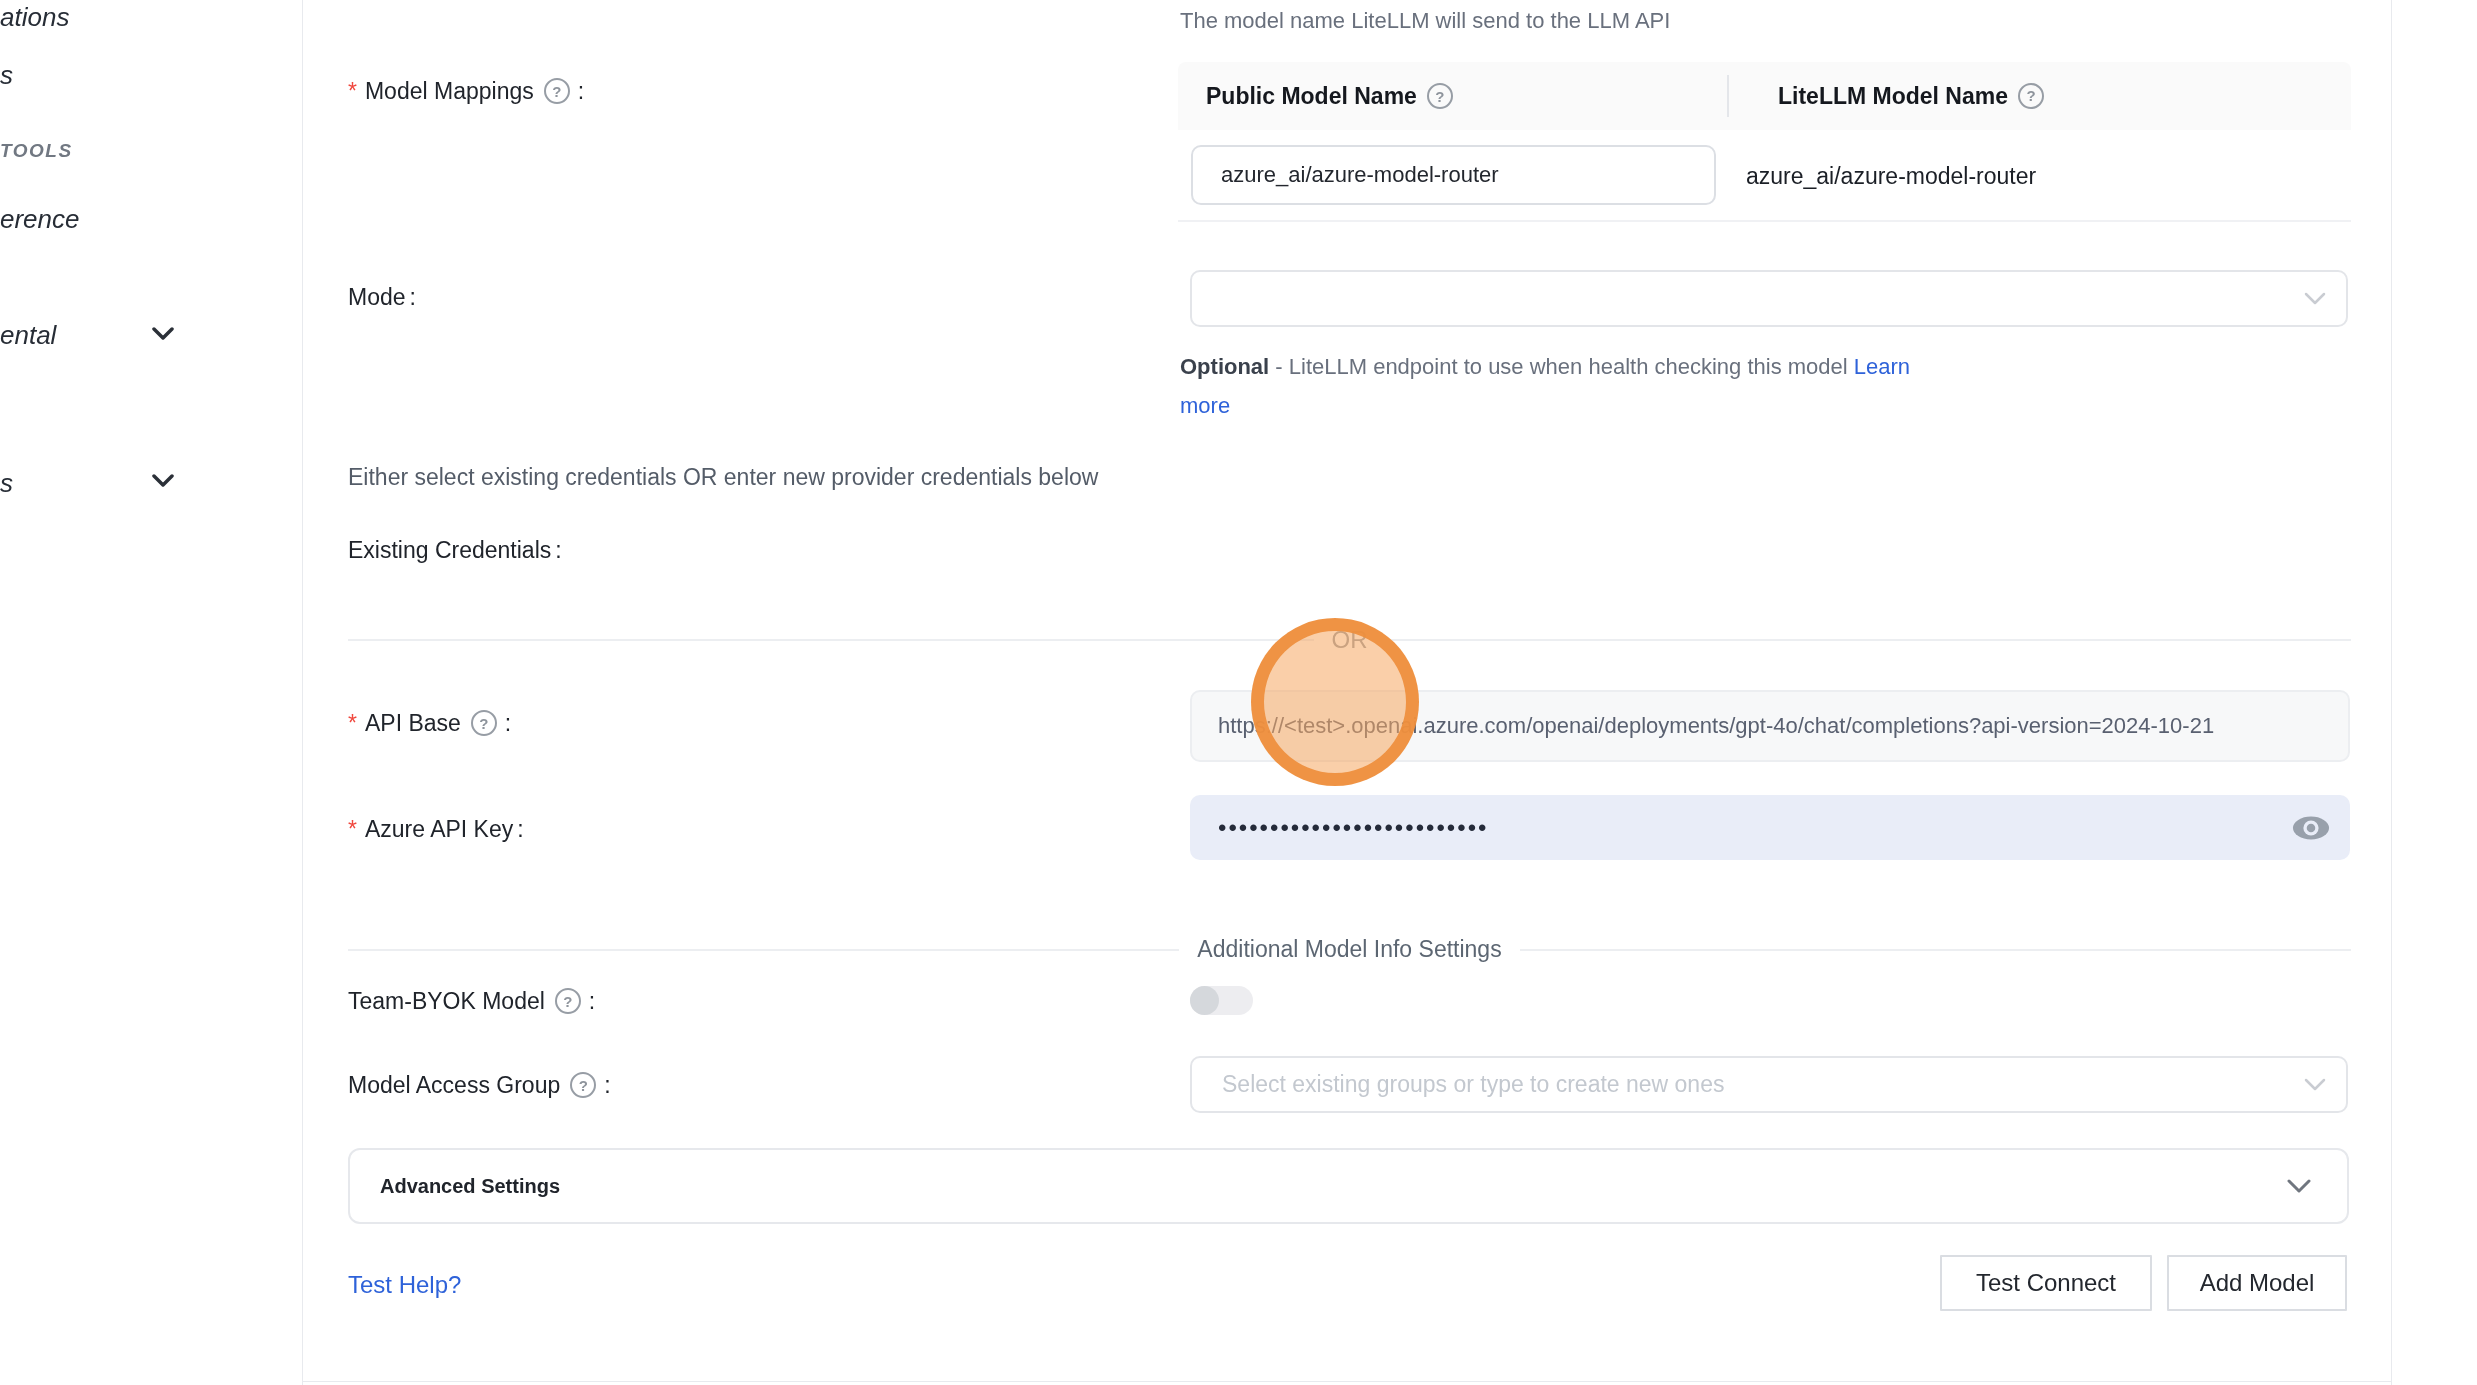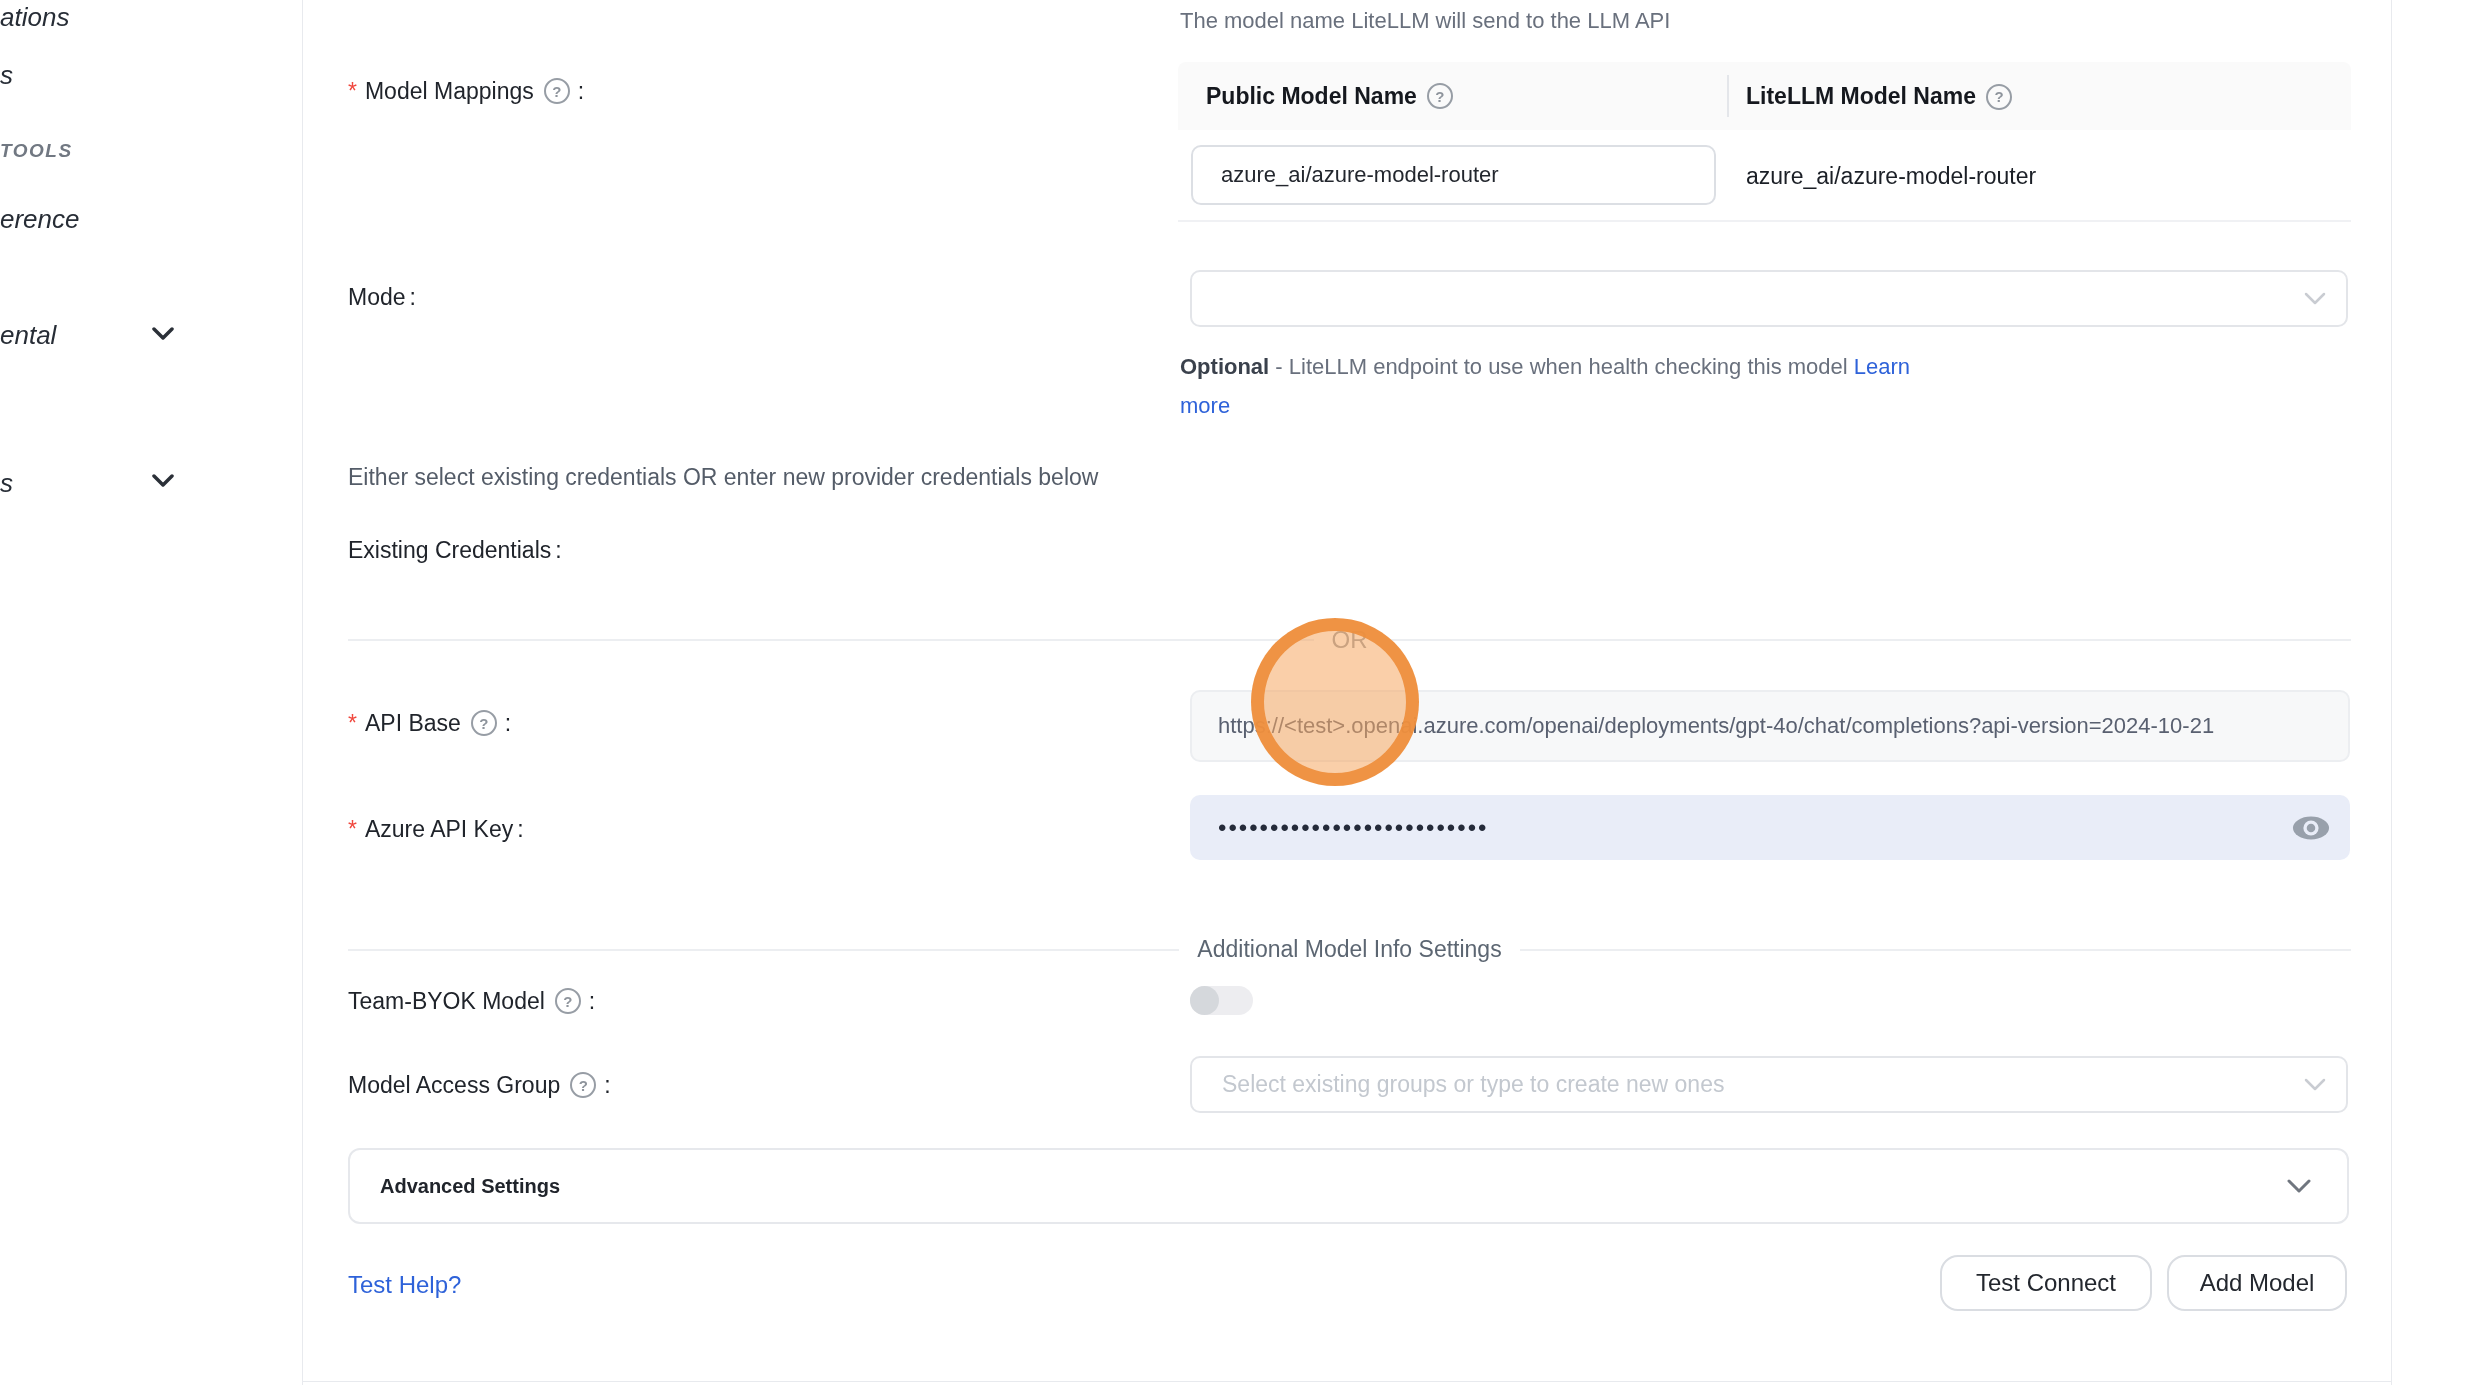--- a/index.html
+++ b/index.html
@@ -18,21 +18,21 @@
   .main { position:absolute; left:303px; top:0; width:2089px; height:1385px; background:#fff; border-right:1px solid #e8eaee; }
   .card-bottom { position:absolute; left:0; top:1381px; width:2089px; height:1px; background:#e8eaee; }
 
   .hint-top { position:absolute; left:877px; top:8px; font-size:22px; color:#69707d; }
 
   
   .mtable { position:absolute; left:875px; top:62px; width:1173px; }
   .mt-head { height:68px; background:#fafafa; border-radius:8px 8px 0 0; display:flex; align-items:center; font-weight:700; font-size:23px; color:#15181e; position:relative; }
   .mt-h1 { padding-left:28px; display:flex; align-items:center; }
   .mt-sep { position:absolute; left:549px; top:13px; width:2px; height:42px; background:#e4e6ea; }
-  .mt-h2 { position:absolute; left:568px; display:flex; align-items:flex-end; }
+  .mt-h2 { position:absolute; left:600px; display:flex; align-items:flex-start; }
   .mt-body { height:92px; border-bottom:2px solid #f0f1f4; position:relative; }
   .mt-input { position:absolute; left:13px; top:15px; width:525px; height:60px; border:2px solid #dcdfe4; border-radius:10px; background:#fff; display:flex; align-items:center; padding-left:28px; font-size:22px; color:#23272e; }
   .mt-val { position:absolute; left:568px; top:0; height:92px; display:flex; align-items:center; font-size:23px; color:#1b1f26; }
 
   
   .flabel { position:absolute; left:45px; display:flex; align-items:center; font-size:23px; color:#20242b; line-height:1; white-space:nowrap; }
   .req { color:#f0483e; margin-right:8px; font-size:23px; }
   .qicon { width:26px; height:26px; border:2px solid #979da5; border-radius:50%; color:#8e949c; font-size:15px; font-weight:700; display:inline-flex; align-items:center; justify-content:center; margin:0 4px 0 10px; flex:0 0 auto; }
   .colon { margin-left:4px; }
 
@@ -61,21 +61,21 @@
   .eye { position:absolute; right:20px; top:50%; margin-top:-14px; width:38px; height:28px; cursor:pointer; }
 
   .toggle { position:absolute; left:887px; top:986px; width:63px; height:29px; background:#ededf0; border-radius:15px; cursor:pointer; }
   .knob { position:absolute; left:0; top:0; width:29px; height:29px; border-radius:50%; background:#d5d8dc; }
 
   .advanced { position:absolute; left:45px; top:1148px; width:2001px; height:76px; border:2px solid #e6e8ec; border-radius:12px; background:#fff; display:flex; align-items:center; justify-content:space-between; padding:0 36px 0 30px; cursor:pointer; }
   .advanced .title { font-weight:700; font-size:20px; color:#20242b;text-align:right; }
 
   .need-help { position:absolute; left:45px; top:1271px; font-size:24px; color:#2e62d9; cursor:pointer; }
 
-  .btn { position:absolute; top:1255px; height:56px; background:#fff; border:2px solid #dadde2; border-radius:18px; display:flex; align-items:center; justify-content:center; font-size:24px; color:#23272e; cursor:pointer; }
+  .btn { position:absolute; top:1255px; height:56px; background:#fff; border:2px solid #dadde2; border-radius:1px; display:flex; align-items:center; justify-content:center; font-size:24px; color:#23272e; cursor:pointer; }
   .btn-test { left:1637px; width:212px; }
   .btn-add { left:1864px; width:180px; }
 </style>
 </head>
 <body>
 
 <div class="sidebar">
   <div class="sb-item" style="top:2px">ations</div>
   <div class="sb-item" style="top:60px">s</div>
   <div class="sb-section" style="top:140px">TOOLS</div>

